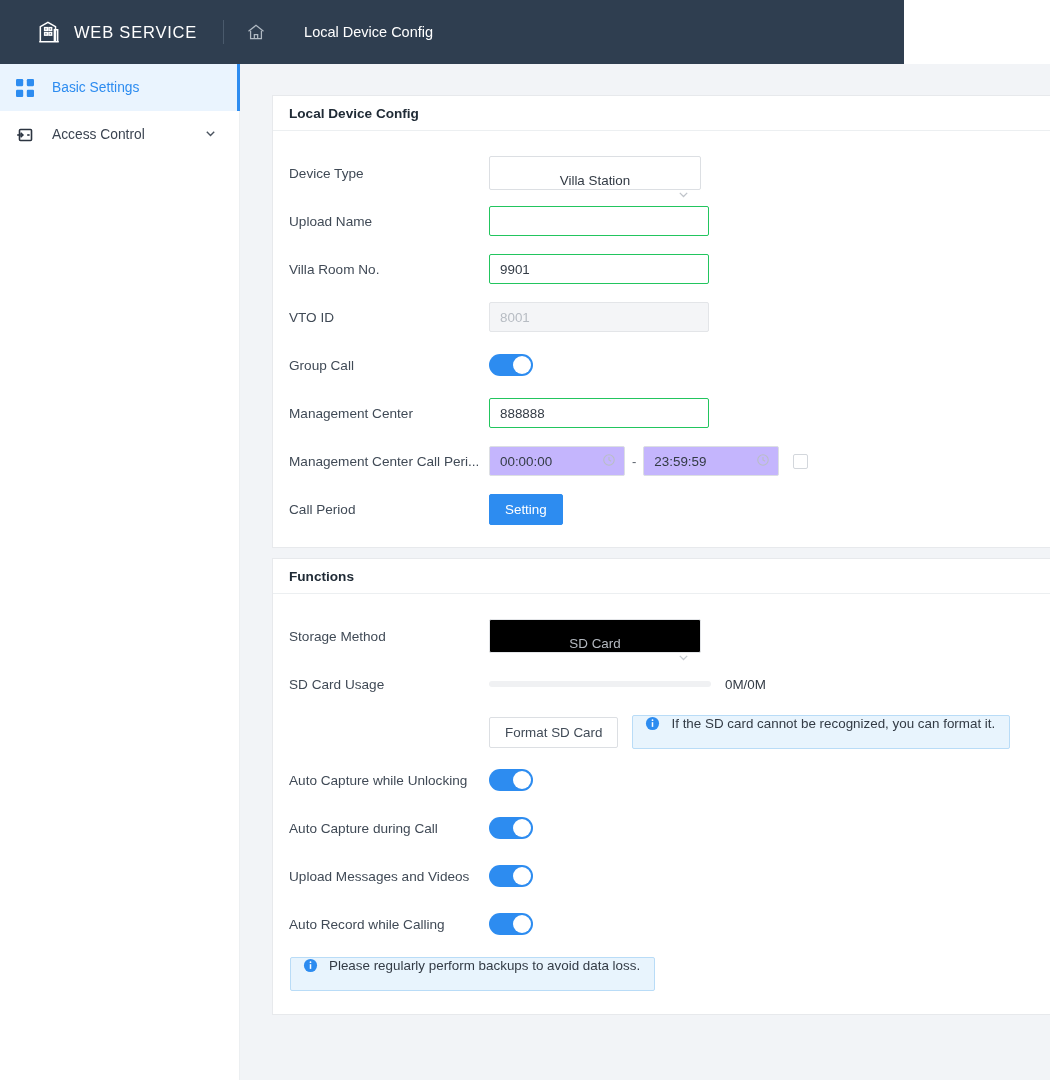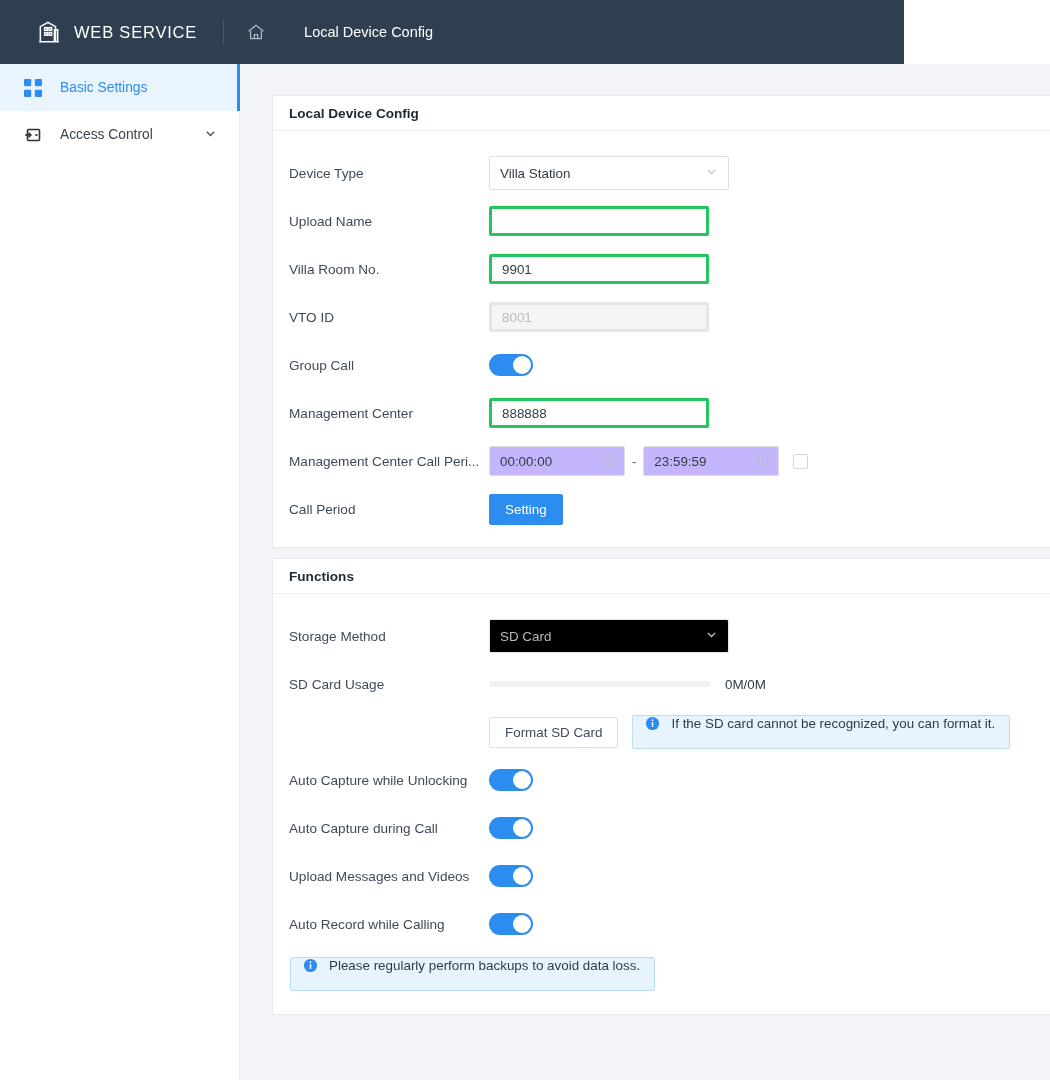--- a/index.html
+++ b/index.html
@@ -39,21 +39,21 @@
   .sidebar {
     position: absolute; left: 0; top: 64px;
     width: 240px; height: 1016px;
     background: #ffffff;
     border-right: 1px solid #eceff1;
   }
   .nav-item {
     position: relative;
     height: 47px;
     display: flex; align-items: center;
-    padding-left: 24px;
+    padding-left: 16px;
     font-size: 13.8px; color: #3b4451;
     cursor: pointer;
   }
   .nav-item.active { background: #eaf4fe; color: #2d8cf0; }
   .nav-item.active::after {
     content: ""; position: absolute; right: -1px; top: 0;
     width: 3px; height: 47px; background: #2d8cf0;
   }
   .nav-ico { width: 18px; height: 18px; flex: 0 0 18px; display: block; }
   .nav-label { margin-left: 18px; }
@@ -87,38 +87,39 @@
     padding-left: 16px;
   }
   .lbl {
     width: 200px; flex: 0 0 200px;
     font-size: 13.6px; color: #404a56;
     white-space: nowrap; overflow: hidden; text-overflow: ellipsis;
     padding-right: 8px;
   }
   .inp {
     width: 220px; height: 30px;
-    border: 3px solid #22c55e; border-radius: 2px;
+    border: 1px solid #22c55e; border-radius: 2px;
     background: #fff;
     font-size: 13.4px; color: #333b45;
     padding: 0 10px;
     font-family: "Liberation Sans", sans-serif;
     outline: none;
   }
   .inp::placeholder { color: #b7bcc3; }
   .inp:disabled { background: #f4f5f7; color: #b7bcc3; border-color: #e3e5e8; }
 
   .select {
-    width: 240px; height: 30px;
+    width: 212px; height: 30px;
     border: 1px solid #dcdfe3; border-radius: 2px;
     background: #fff;
     display: flex; align-items: center;
     padding: 16px 10px;
     font-size: 13.4px; color: #333b45;
     cursor: pointer;
+    flex-direction: column;
   }
   .select.disabled { background: #000000; color: #b4b9c0; border-color: #e3e5e8; cursor: default;}
   .select .sv { flex: 1; }
   .chev-sm { margin-left: auto; }
 
   
   .toggle {
     width: 44px; height: 22px; border-radius: 11px;
     background: #2d8cf0; position: relative; cursor: pointer;
     display: inline-block;

